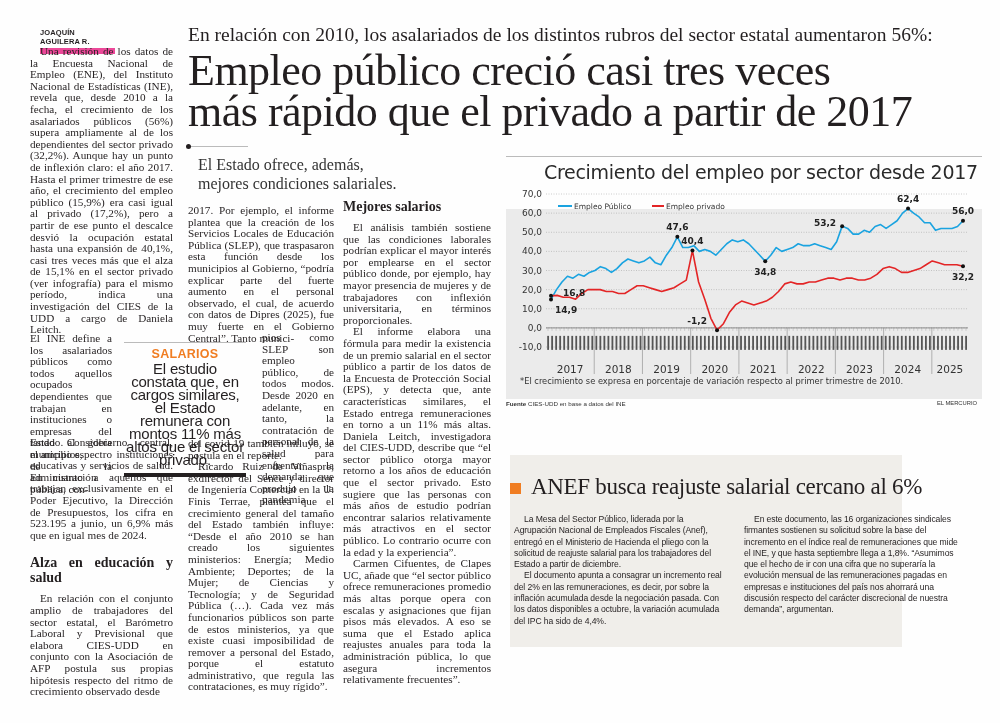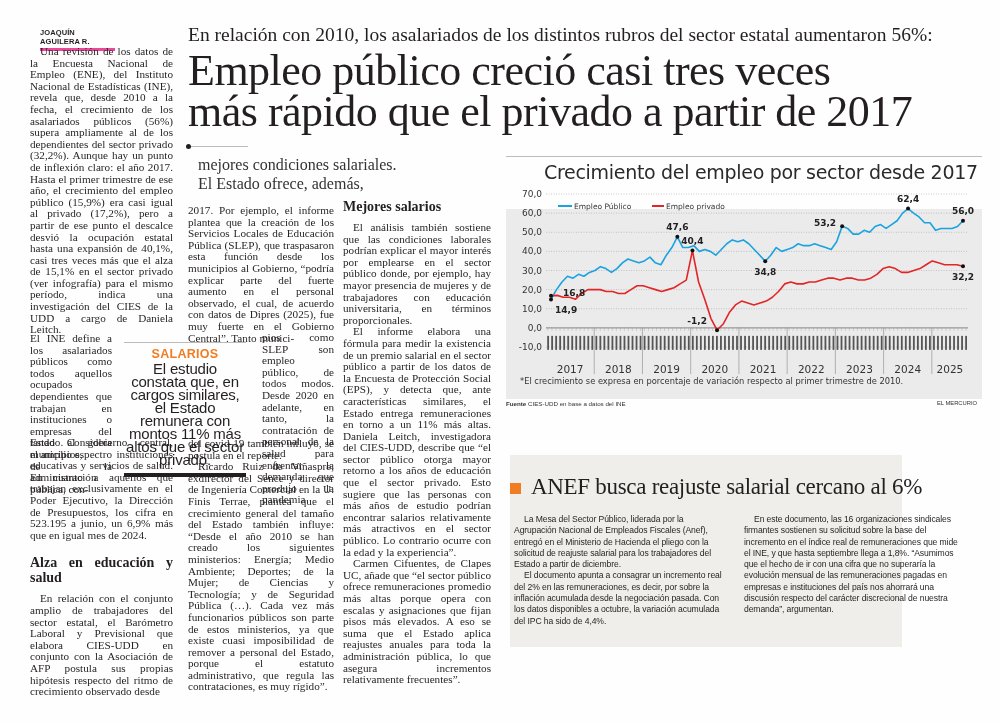--- a/index.html
+++ b/index.html
@@ -1,19 +1,19 @@
 <!DOCTYPE html>
 <html><head>
 <meta charset="utf-8">
 <style>
   * { box-sizing: border-box; margin: 0; padding: 0; }
   html, body { width: 1000px; height: 723px; background: #fefefe; overflow: hidden; }
   body { position: relative; font-family: "DejaVu Serif", serif; color: #231f20; }
 
-  .byline { position: absolute; left: 40px; top: 28px; font-family: "Liberation Sans", sans-serif; font-weight: bold; font-size: 7.5px; letter-spacing: 0.1px; border-bottom: 3px solid #ec4899; padding-bottom: 2px; width: 75px; }
+  .byline { position: absolute; left: 40px; top: 28px; font-family: "Liberation Sans", sans-serif; font-weight: bold; font-size: 7.5px; letter-spacing: 0.1px; border-bottom: 6px solid #ec4899; padding-bottom: 2px; width: 75px; }
 
   .kicker { position: absolute; left: 188px; top: 24px; font-family: "Liberation Serif", serif; font-size: 19.5px; white-space: nowrap; color: #231f20; }
   .headline { position: absolute; left: 188px; top: 50px; font-family: "Liberation Serif", serif; font-size: 44px; line-height: 41px; white-space: nowrap; letter-spacing: -0.5px; color: #231f20; }
 
   .deco-line { position: absolute; left: 188px; top: 146px; width: 60px; height: 1px; background: #bbb; }
   .deco-dot { position: absolute; left: 186px; top: 144px; width: 5px; height: 5px; border-radius: 50%; background: #231f20; }
   .subhead { position: absolute; left: 198px; top: 155px; font-family: "Liberation Serif", serif; font-size: 16px; line-height: 19px; color: #333; }
 
   .col { position: absolute; font-family: "Liberation Serif", serif; font-size: 11.2px; line-height: 11.6px; text-align: justify; hyphens: auto; color: #231f20; }
   .col p { text-indent: 10px; }
@@ -59,22 +59,22 @@
 
 <div class="kicker">En relación con 2010, los asalariados de los distintos rubros del sector estatal aumentaron 56%:</div>
 <div class="headline">
   <div>Empleo público creció casi tres veces</div>
   <div>más rápido que el privado a partir de 2017</div>
 </div>
 
 <div class="deco-line"></div>
 <div class="deco-dot"></div>
 <div class="subhead">
+  <div>El Estado ofrece, además,</div>
   <div>mejores condiciones salariales.</div>
-  <div>El Estado ofrece, además,</div>
 </div>
 
 <div class="col col1">
   <p>Una revisión de los datos de la Encuesta Nacional de Empleo (ENE), del Instituto Nacional de Estadísticas (INE), revela que, desde 2010 a la fecha, el crecimiento de los asalariados públicos (56%) supera ampliamente al de los dependientes del sector privado (32,2%). Aunque hay un punto de inflexión claro: el año 2017. Hasta el primer trimestre de ese año, el crecimiento del empleo público (15,9%) era casi igual al privado (17,2%), pero a partir de ese punto el descalce desvió la ocupación estatal hasta una expansión de 40,1%, casi tres veces más que el alza de 15,1% en el sector privado (ver infografía) para el mismo período, indica una investigación del CIES de la UDD a cargo de Daniela Leitch.</p>
 </div>
 <div class="col col1b">
   <p style="text-indent:0">El INE define a los asalariados públicos como todos aquellos ocupados dependientes que trabajan en instituciones o empresas del Estado. Considera el amplio espectro de la administración pública, con-</p>
 </div>
 <div class="col col1c">
   <p style="text-indent:0">tando al gobierno central, municipios, instituciones educativas y servicios de salud. En cuanto a aquellos que trabajan exclusivamente en el Poder Ejecutivo, la Dirección de Presupuestos, los cifra en 523.195 a junio, un 6,9% más que en igual mes de 2024.</p>
@@ -94,21 +94,21 @@
 <div class="col col2b">
   <p style="text-indent:0">pios como SLEP son empleo público, de todos modos. Desde 2020 en adelante, en tanto, la contratación de personal de la salud para enfrentar la demanda que produjo la pandemia</p>
 </div>
 <div class="col col2c">
   <p style="text-indent:0">del covid-19 también influyó, se postula en el reporte.</p>
   <p>Ricardo Ruiz de Viñaspre, exdirector del Sence y director de Ingeniería Comercial en la U. Finis Terrae, plantea que el crecimiento general del tamaño del Estado también influye: “Desde el año 2010 se han creado los siguientes ministerios: Energía; Medio Ambiente; Deportes; de la Mujer; de Ciencias y Tecnología; y de Seguridad Pública (…). Cada vez más funcionarios públicos son parte de estos ministerios, ya que existe cuasi imposibilidad de remover a personal del Estado, porque el estatuto administrativo, que regula las contrataciones, es muy rígido”.</p>
 </div>
 
 <div class="col col3">
   <h3 style="margin-top:1px">Mejores salarios</h3>
-  <p>El análisis también sostiene que las condiciones laborales podrían explicar el mayor interés por emplearse en el sector público donde, por ejemplo, hay mayor presencia de mujeres y de trabajadores con educación universitaria, en términos proporcionales.</p>
+  <p>El análisis también sostiene que las condiciones laborales podrían explicar el mayor interés por emplearse en el sector público donde, por ejemplo, hay mayor presencia de mujeres y de trabajadores con inflexión universitaria, en términos proporcionales.</p>
   <p>El informe elabora una fórmula para medir la existencia de un premio salarial en el sector público a partir de los datos de la Encuesta de Protección Social (EPS), y detecta que, ante características similares, el Estado entrega remuneraciones en torno a un 11% más altas. Daniela Leitch, investigadora del CIES-UDD, describe que “el sector público otorga mayor retorno a los años de educación que el sector privado. Esto sugiere que las personas con más años de estudio podrían encontrar salarios relativamente más atractivos en el sector público. Lo contrario ocurre con la edad y la experiencia”.</p>
   <p>Carmen Cifuentes, de Clapes UC, añade que “el sector público ofrece remuneraciones promedio más altas porque opera con escalas y asignaciones que fijan pisos más elevados. A eso se suma que el Estado aplica reajustes anuales para toda la administración pública, lo que asegura incrementos relativamente frecuentes”.</p>
 </div>
 
 <div class="chart-wrap">
   <div class="chart-top-rule"></div>
   <div class="chart-title">Crecimiento del empleo por sector desde 2017</div>
   <div class="chart-bg"></div>
   <svg class="chart-svg" id="chart-svg" width="476" height="196">
       <line x1="40" y1="10" x2="462" y2="10" stroke="#999" stroke-width="0.5" stroke-dasharray="1,1.5"></line>

